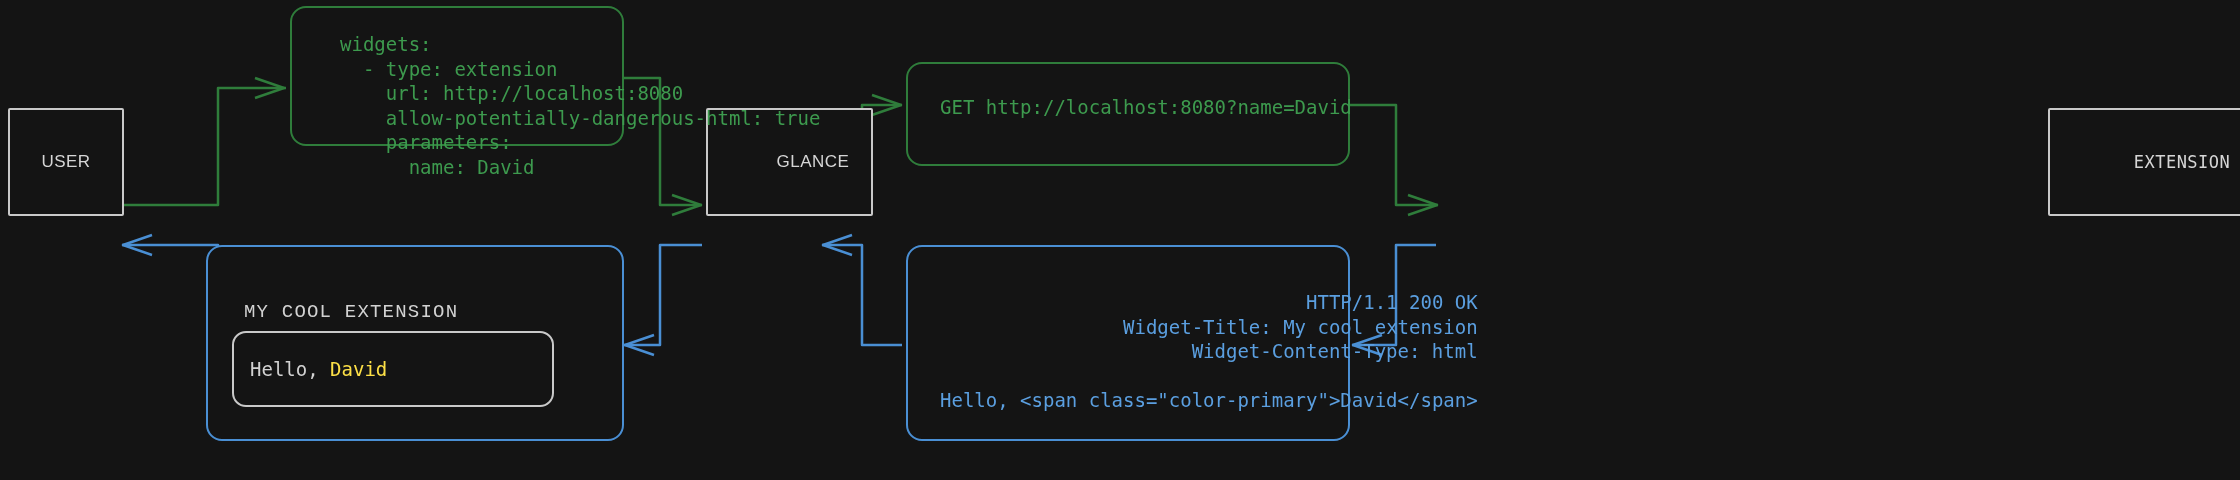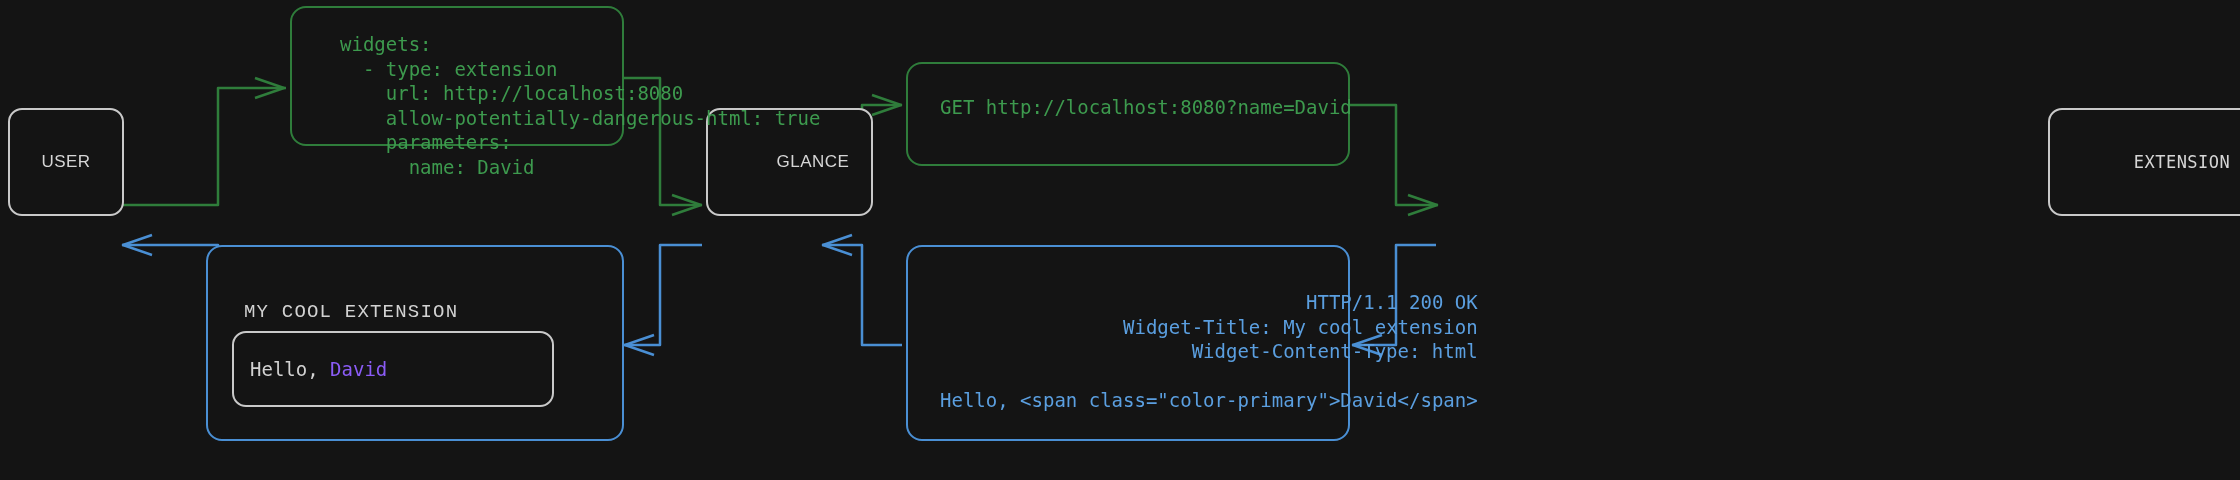--- a/index.html
+++ b/index.html
@@ -8,21 +8,21 @@
     background:#141414;
     font-family:"DejaVu Sans Mono","Liberation Mono",monospace;
     overflow:hidden;
   }
   #stage{position:relative;width:2240px;height:480px;}
   #wires{position:absolute;left:0;top:0;width:2240px;height:480px;}
 
   .node{
     position:absolute;
     border:2px solid #c9c9c9;
-    border-radius:14px;
+    border-radius:2px;
     background:#141414;
     display:flex;align-items:center;justify-content:center;
     color:#d6d6d6;
     letter-spacing:.5px;
   }
   .node-user,.node-glance{font-family:"Liberation Sans","DejaVu Sans",sans-serif;font-size:17px;}
   .node-ext{font-family:"DejaVu Sans Mono","Liberation Mono",monospace;font-size:17px;padding-left:40px;}
 
   .panel{
     position:absolute;
@@ -56,21 +56,21 @@
     border:2px solid #c9c9c9;
     border-radius:14px;
     background:#141414;
     box-sizing:border-box;
     display:flex;align-items:center;
   }
   .widget-inner .line{
     font-family:"DejaVu Sans Mono","Liberation Mono",monospace;
     font-size:19px;color:#d2d2d2;padding-left:16px;
   }
-  .accent{color:#8b5cf6;}
+  .accent{color:#fde047;}
 </style>
 </head>
 <body>
 
 <div id="stage">
 
   <svg id="wires" viewBox="0 0 2240 480" xmlns="http://www.w3.org/2000/svg">
     <g fill="none" stroke-width="2.5" stroke-linecap="butt" stroke-linejoin="round">
 
       <g stroke="#2f7d3b">

